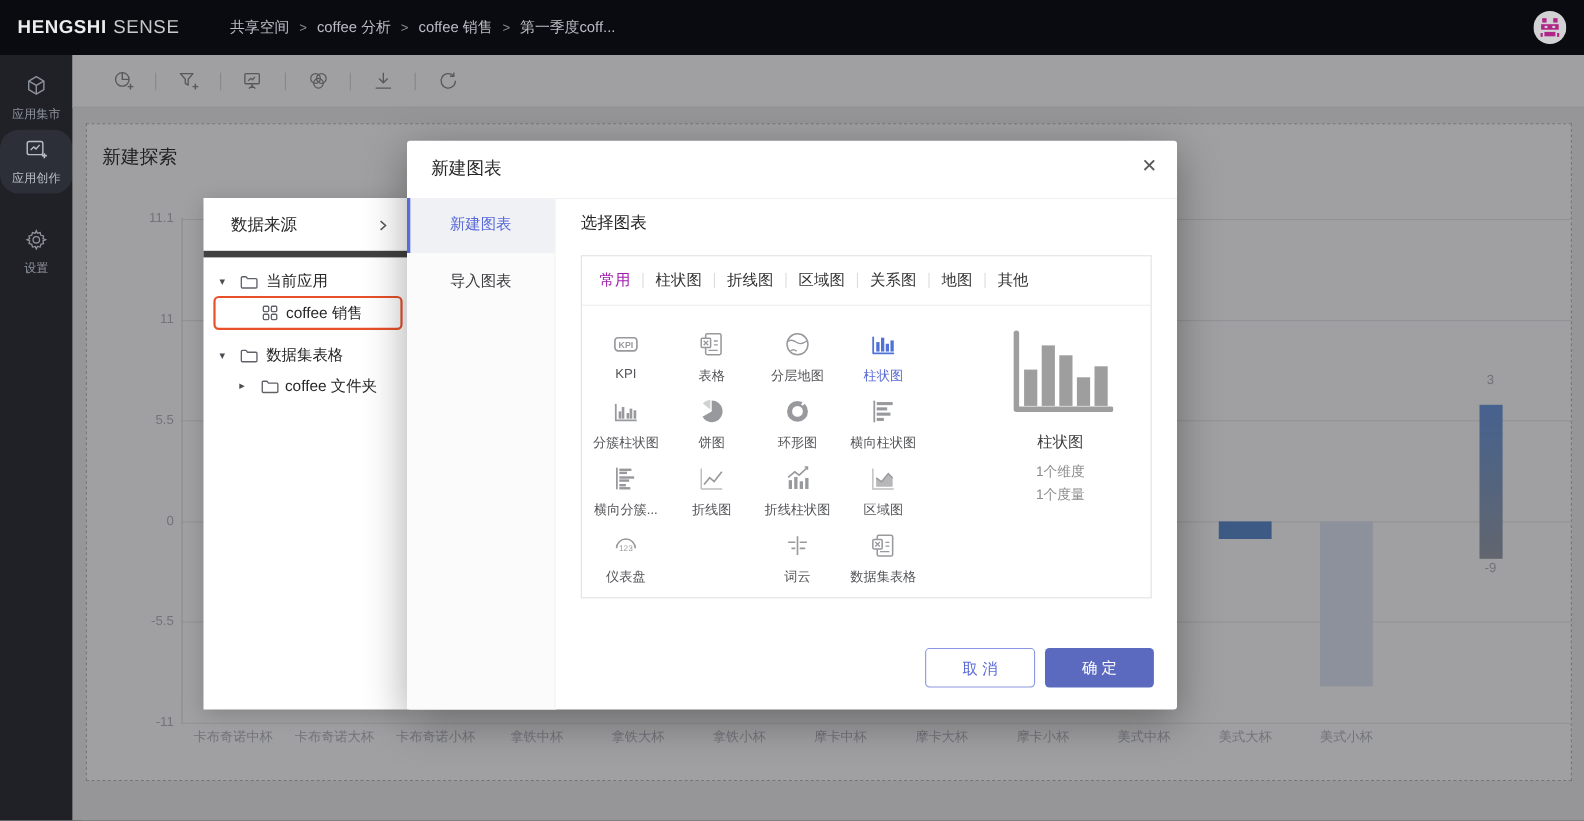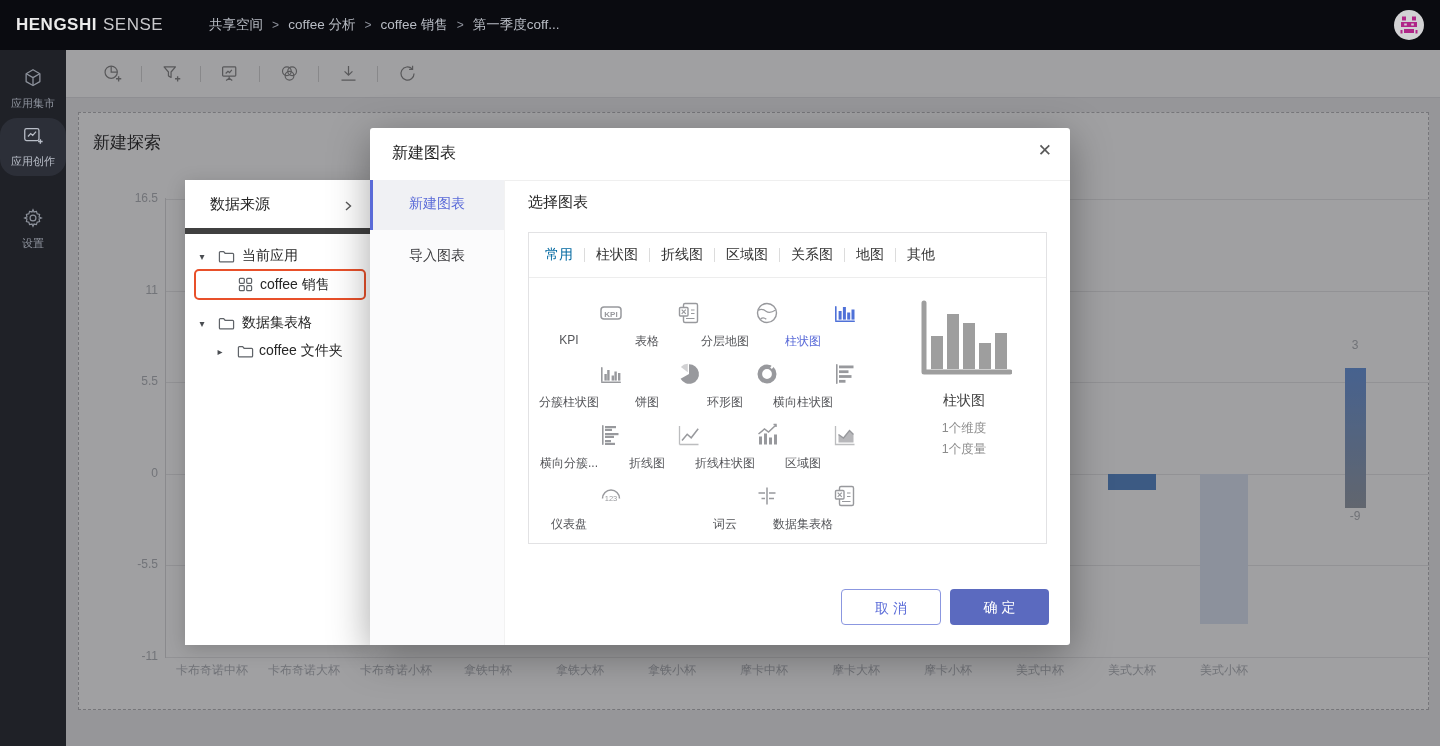--- a/index.html
+++ b/index.html
@@ -57,24 +57,24 @@
   .m-title{position:absolute;left:22px;top:15px;font-size:16px;font-weight:500;color:#262626;}
   .m-close{position:absolute;right:18px;top:14px;font-size:17px;color:#595959;cursor:pointer;line-height:1;}
   .m-nav{position:absolute;left:0;top:52px;width:135px;height:465px;background:#fbfbfc;border-right:1px solid #f2f2f2;box-sizing:border-box;}
   .m-nav-item{height:50px;line-height:50px;text-align:center;font-size:14px;color:#3d3d40;cursor:pointer;}
   .m-nav-item.active{background:#f0f1f4;color:#5a6bd8;border-left:3px solid #5a6bd8;box-sizing:border-box;line-height:47px;padding-right:3px;}
   .m-main{position:absolute;left:135px;top:52px;width:565px;height:465px;}
   .m-section-title{position:absolute;left:23px;top:13px;font-size:15px;color:#262626;}
   .selector{position:absolute;left:23px;top:52px;width:519px;height:312px;border:1px solid #e2e2e4;box-sizing:border-box;}
   .cat-tabs{position:absolute;left:0;top:0;width:100%;height:45px;border-bottom:1px solid #ededed;display:flex;align-items:center;padding-left:16px;box-sizing:border-box;}
   .cat-tab{font-size:14px;color:#333;cursor:pointer;white-space:nowrap;}
-  .cat-tab.active{color:#0369a1;font-weight:500;}
+  .cat-tab.active{color:#a21caf;font-weight:500;}
   .cat-div{width:1px;height:14px;background:#dcdcdc;margin:0 11px;}
   .type-grid{position:absolute;left:0;top:45px;width:352px;height:266px;}
-  .gi{position:absolute;width:78px;height:56px;text-align:center;cursor:pointer;padding-left:42px;}
+  .gi{position:absolute;width:78px;height:56px;text-align:center;cursor:pointer;}
   .gi-ic{display:inline-block;width:26px;height:26px;color:#98999d;}
   .gi-lb{position:absolute;left:0;top:33px;width:78px;font-size:12px;color:#55565a;white-space:nowrap;overflow:hidden;}
   .gi.sel .gi-ic{color:#4f71d8;}
   .gi.sel .gi-lb{color:#5a6bd8;}
   .preview{position:absolute;left:352px;top:45px;width:166px;height:266px;text-align:center;}
   .pv-icon{margin-top:22px;display:inline-block;width:96px;height:80px;}
   .pv-name{margin-top:8px;font-size:14px;color:#404040;font-weight:500;}
   .pv-reqs{margin-top:8px;font-size:12.5px;color:#8c8c8c;line-height:21px;}
   .btn{position:absolute;top:409px;height:36px;line-height:36px;text-align:center;font-size:14px;border-radius:4px;cursor:pointer;box-sizing:border-box;}
   .btn-cancel{left:336px;width:100px;color:#5a6bd8;border:1px solid #8b97e0;background:#fff;}
@@ -182,21 +182,21 @@
             <path d="M19.5 12a7.5 7.5 0 1 1-2.2-5.3"></path>
             <path d="M17.8 3.2v4h-4"></path>
           </svg>
         </span>
       </div>
     <div class="canvas">
       <div class="canvas-title">新建探索</div>
     </div>
     <div class="chartlayer">
         <div class="gridline" style="left: 99px; top: 149px; width: 1265px;"></div>
-        <div class="ytick" style="left: 36px; top: 141px;">16.5</div>
+        <div class="ytick" style="left: 36px; top: 141px;">11.1</div>
         <div class="gridline" style="left: 99px; top: 240.5px; width: 1265px;"></div>
         <div class="ytick" style="left: 36px; top: 232.5px;">11</div>
         <div class="gridline" style="left: 99px; top: 332px; width: 1265px;"></div>
         <div class="ytick" style="left: 36px; top: 324px;">5.5</div>
         <div class="gridline" style="left: 99px; top: 423.5px; width: 1265px;"></div>
         <div class="ytick" style="left: 36px; top: 415.5px;">0</div>
         <div class="gridline" style="left: 99px; top: 515px; width: 1265px;"></div>
         <div class="ytick" style="left: 36px; top: 507px;">-5.5</div>
         <div class="gridline" style="left: 99px; top: 606.5px; width: 1265px;"></div>
         <div class="ytick" style="left: 36px; top: 598.5px;">-11</div>

